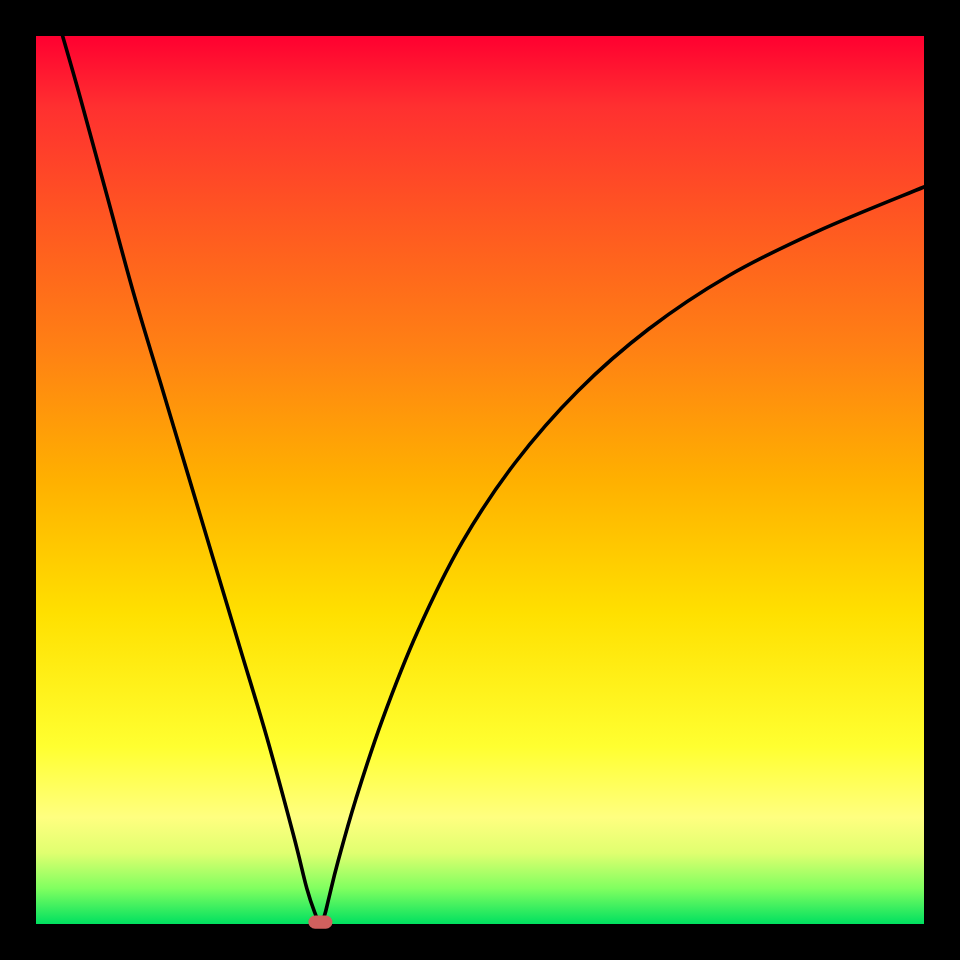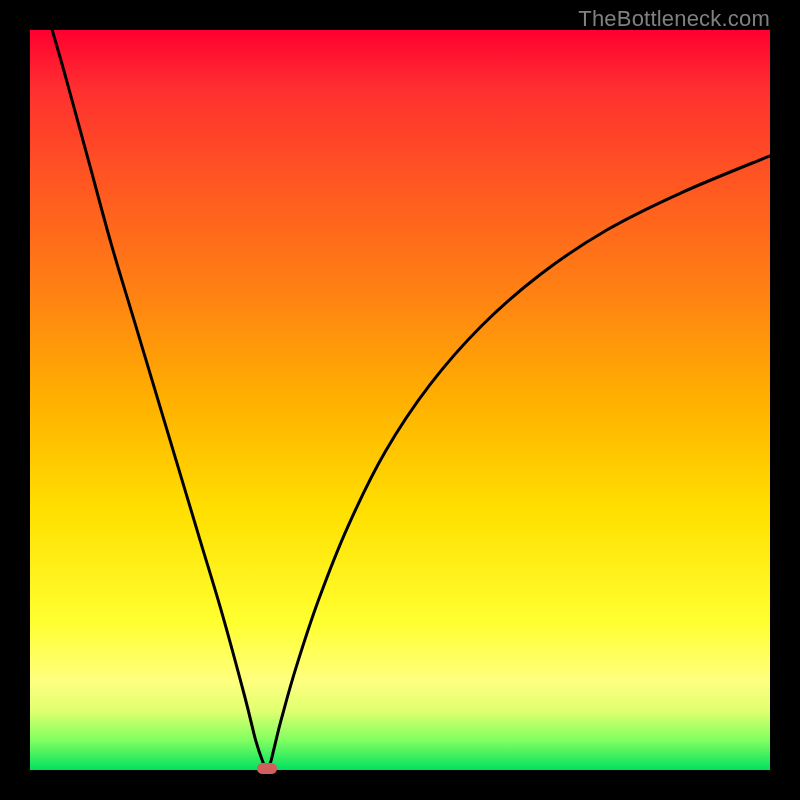--- a/index.html
+++ b/index.html
@@ -61,20 +61,19 @@
     height: 11px;
     border-radius: 6px;
     background: #d0605e;
     z-index: 6;
   }
 </style>
 </head>
 <body>
 
 <div class="frame">
-  <div class="watermark">TheBottleneck.com</div>
   <div class="plot-area">
     <svg class="curve" viewBox="0 0 740 740" preserveAspectRatio="none">
       <path id="curve-path" fill="none" stroke="#000" stroke-width="3" stroke-linecap="round" stroke-linejoin="round" d="M 22.20 0.00 C 24.86 9.32, 30.34 27.82, 37.00 51.80 C 43.66 75.78, 51.21 103.90, 59.20 133.20 C 67.19 162.50, 73.41 186.63, 81.40 214.60 C 89.39 242.57, 95.61 261.96, 103.60 288.60 C 111.59 315.24, 117.81 335.96, 125.80 362.60 C 133.79 389.24, 140.01 409.96, 148.00 436.60 C 155.99 463.24, 162.21 483.96, 170.20 510.60 C 178.19 537.24, 184.41 556.63, 192.40 584.60 C 200.39 612.57, 208.61 643.36, 214.60 666.00 C 220.59 688.64, 222.37 698.41, 225.70 710.40 C 229.03 722.39, 231.10 727.27, 233.10 732.60 C 235.10 737.93, 235.47 740.00, 236.80 740.00 C 238.13 740.00, 239.17 736.60, 240.50 732.60 C 241.83 728.60, 242.20 725.79, 244.20 717.80 C 246.20 709.81, 247.60 702.85, 251.60 688.20 C 255.60 673.55, 259.74 657.71, 266.40 636.40 C 273.06 615.09, 279.28 595.11, 288.60 569.80 C 297.92 544.49, 306.21 522.44, 318.20 495.80 C 330.19 469.16, 340.55 447.11, 355.20 421.80 C 369.85 396.49, 382.28 377.84, 399.60 355.20 C 416.92 332.56, 431.42 315.98, 451.40 296.00 C 471.38 276.02, 487.96 261.52, 510.60 244.20 C 533.24 226.88, 551.89 214.45, 577.20 199.80 C 602.51 185.15, 621.90 176.12, 651.20 162.80 C 680.50 149.48, 724.02 132.46, 740.00 125.80"></path>
     </svg>
     <div id="marker" class="marker" style="left: 226.8px; top: 733px;"></div>
   </div>
 </div>
 
 </body></html>

